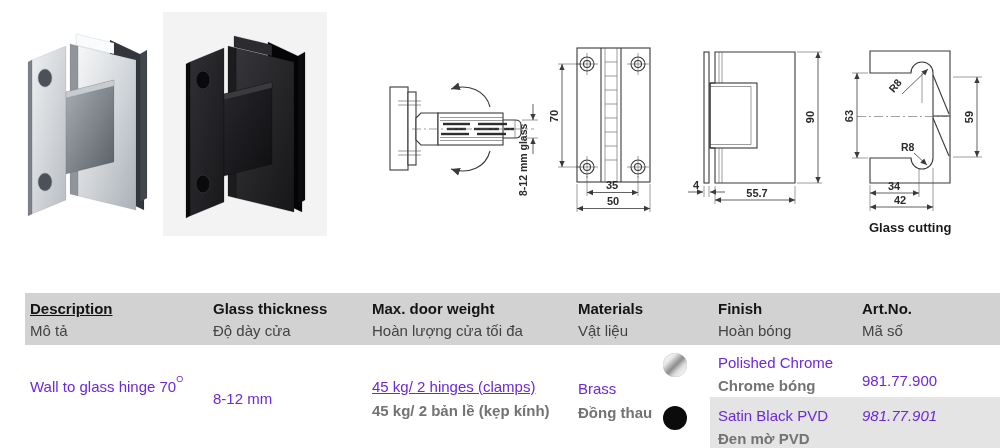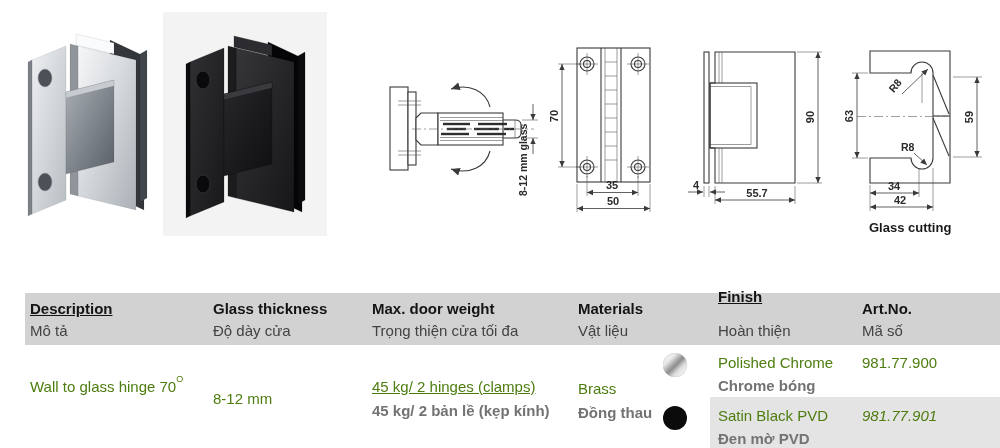--- a/index.html
+++ b/index.html
@@ -20,21 +20,21 @@
   .gl{stroke:#2e2e2e;stroke-width:2.4;fill:none;}
   .dimtxt{font:700 11px "Liberation Sans","DejaVu Sans",sans-serif;fill:#2b2b2b;}
   .dimtxt-s{font:700 10.5px "Liberation Sans","DejaVu Sans",sans-serif;fill:#2b2b2b;}
   .capt{font:700 13px "Liberation Sans","DejaVu Sans",sans-serif;fill:#1a1a1a;}
   
   .thead{position:absolute;left:25px;top:293px;width:975px;height:52px;background:#d2d2d2;}
   .rowband{position:absolute;left:710px;top:397px;width:290px;height:51px;background:#e4e4e4;}
   .cell{position:absolute;white-space:nowrap;font-size:15px;line-height:1.15;}
   .h1{font-weight:700;color:#141414;}
   .h2{font-weight:400;color:#434343;}
-  .b1{font-weight:400;color:#4d7c0f;}
+  .b1{font-weight:400;color:#6d28d9;}
   .b2{font-weight:700;color:#737373;}
   sup.deg{font-size:60%;position:relative;top:-0.45em;font-weight:inherit;}
   .swatch{position:absolute;width:24px;height:24px;border-radius:50%;}
   .swatch-chrome{background:linear-gradient(135deg,#fdfdfd 0%,#e9e9e9 28%,#a0a0a0 46%,#8e8e8e 52%,#dcdcdc 68%,#f4f4f4 84%,#c9c9c9 100%);
                  box-shadow:inset 0 0 1px #999;}
   .swatch-black{background:#0b0b0b;}
 </style>
 </head>
 <body>
 
@@ -256,38 +256,38 @@
   </svg>
 
   <div class="thead"></div>
   <div class="rowband"></div>
 
   <div class="cell h1" style="left:30px;top:300px;text-decoration:underline;">Description</div>
   <div class="cell h2" style="left:30px;top:322px;">Mô tả</div>
   <div class="cell h1" style="left:213px;top:300px;text-align:center;">Glass thickness</div>
   <div class="cell h2" style="left:213px;top:322px;">Độ dày cửa</div>
   <div class="cell h1" style="left:372px;top:300px;">Max. door weight</div>
-  <div class="cell h2" style="left:372px;top:322px;">Trọng thiện cửa tối đa</div>
+  <div class="cell h2" style="left:372px;top:322px;">Hoàn lượng cửa tối đa</div>
   <div class="cell h1" style="left:578px;top:300px;text-align:center;">Materials</div>
   <div class="cell h2" style="left:578px;top:322px;">Vật liệu</div>
-  <div class="cell h1" style="left:718px;top:288px;text-decoration:underline;">Finish</div>
-  <div class="cell h2" style="left:718px;top:322px;">Hoàn thiện</div>
+  <div class="cell h1" style="left:718px;top:300px;">Finish</div>
+  <div class="cell h2" style="left:718px;top:322px;">Hoàn bóng</div>
   <div class="cell h1" style="left:862px;top:300px;">Art.No.</div>
   <div class="cell h2" style="left:862px;top:322px;">Mã số</div>
 
   <div class="cell b1" style="left:30px;top:378px;"><span>Wall to glass hinge 70</span><sup class="deg">O</sup></div>
   <div class="cell b1" style="left:213px;top:390px;">8-12 mm</div>
   <div class="cell b1" style="left:372px;top:378px;text-decoration:underline;">45 kg/ 2 hinges (clamps)</div>
   <div class="cell b2" style="left:372px;top:402px;">45 kg/ 2 bản lề (kẹp kính)</div>
   <div class="cell b1" style="left:578px;top:380px;">Brass</div>
   <div class="cell b2" style="left:578px;top:404px;">Đồng thau</div>
 
   <div class="swatch swatch-chrome" style="left:663px;top:353px;"></div>
   <div class="cell b1" style="left:718px;top:354px;">Polished Chrome</div>
   <div class="cell b2" style="left:718px;top:377px;">Chrome bóng</div>
-  <div class="cell b1" style="left:862px;top:354px;">981.77.900</div>
+  <div class="cell b1" style="left:862px;top:372px;">981.77.900</div>
 
   <div class="swatch swatch-black" style="left:663px;top:406px;"></div>
   <div class="cell b1" style="left:718px;top:407px;">Satin Black PVD</div>
   <div class="cell b2" style="left:718px;top:430px;">Đen mờ PVD</div>
   <div class="cell b1" style="left:862px;top:407px;font-style:italic;">981.77.901</div>
 
 </div>
 
 </body></html>

